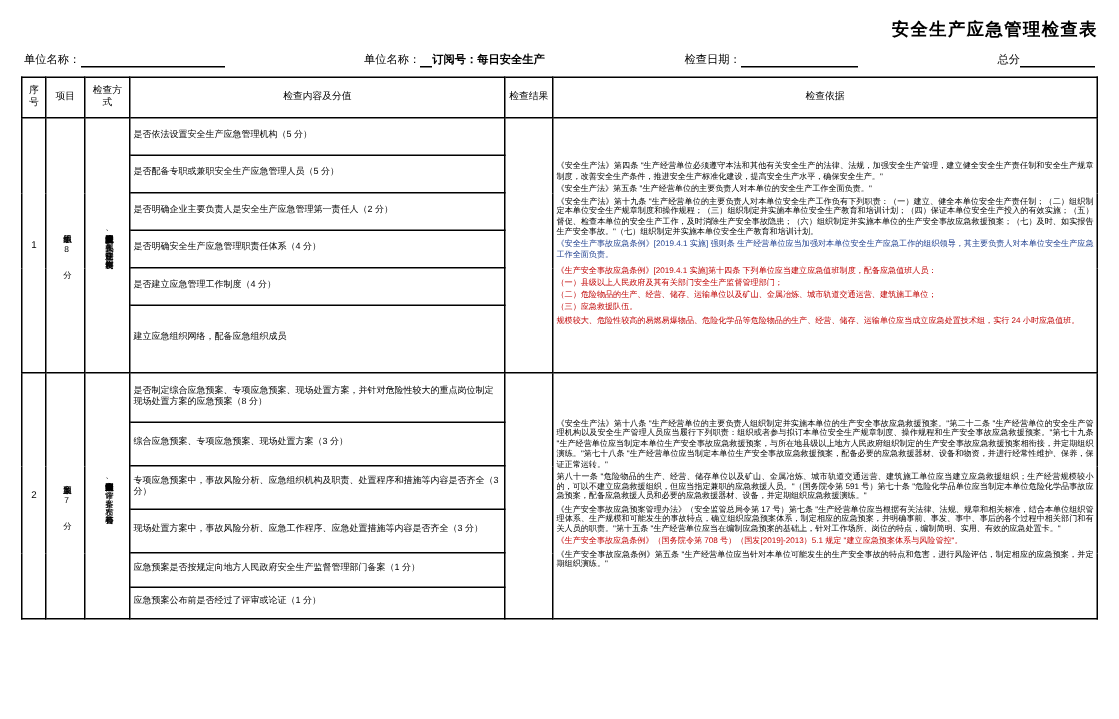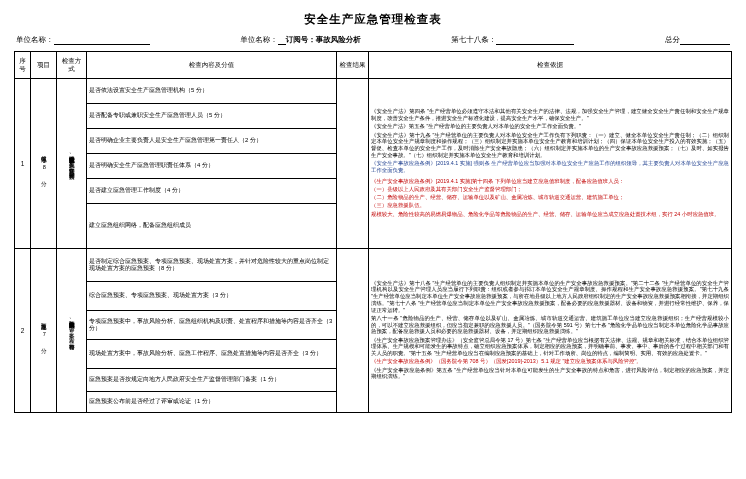--- a/index.html
+++ b/index.html
@@ -3,21 +3,21 @@
 <meta charset="utf-8">
 <style>
   html,body{margin:0;padding:0;background:#ffffff;}
   body{
     width:746px;height:479px;overflow:hidden;
     font-family:"Liberation Sans","DejaVu Sans",sans-serif;
     color:#000;
   }
   .page{position:relative;width:746px;height:479px;box-sizing:border-box;padding:8px 14px 0 14px;}
   .doc-title{
-    text-align:center;font-size:11.5px;font-weight:bold;letter-spacing:1px;
+    text-align:right;font-size:11.5px;font-weight:bold;letter-spacing:1px;
     margin:4px 0 8px 0;
   }
   .meta-row{
     display:flex;align-items:flex-start;font-size:7.5px;margin:0 2px 6px 2px;
   }
   .meta-cell{white-space:nowrap;display:flex;align-items:flex-end;}
   .meta-cell .line{
     display:inline-block;border-bottom:1px solid #000;height:8px;
   }
   .sp{flex:1 1 auto;}
@@ -64,25 +64,25 @@
 
   <div class="meta-row">
     <div class="meta-cell">
       <span>单位名称：</span>
       <span class="line" style="width:96px;"></span>
     </div>
     <div class="sp"></div>
     <div class="meta-cell">
       <span>单位名称：</span>
       <span class="line" style="width:8px;"></span>
-      <span class="sub-inline">订阅号：事故风险分析</span>
+      <span class="sub-inline">订阅号：每日安全生产</span>
     </div>
     <div class="sp"></div>
     <div class="meta-cell">
-      <span>第七十八条：</span>
+      <span>检查日期：</span>
       <span class="line" style="width:78px;"></span>
     </div>
     <div class="sp"></div>
     <div class="meta-cell">
       <span>总分</span>
       <span class="line" style="width:50px;"></span>
     </div>
   </div>
 
   <table class="chk">

